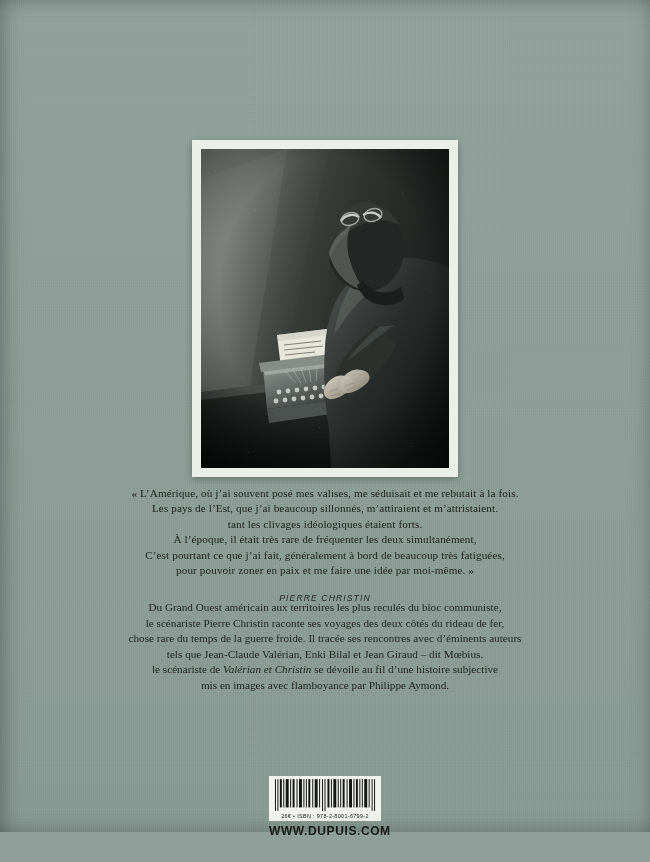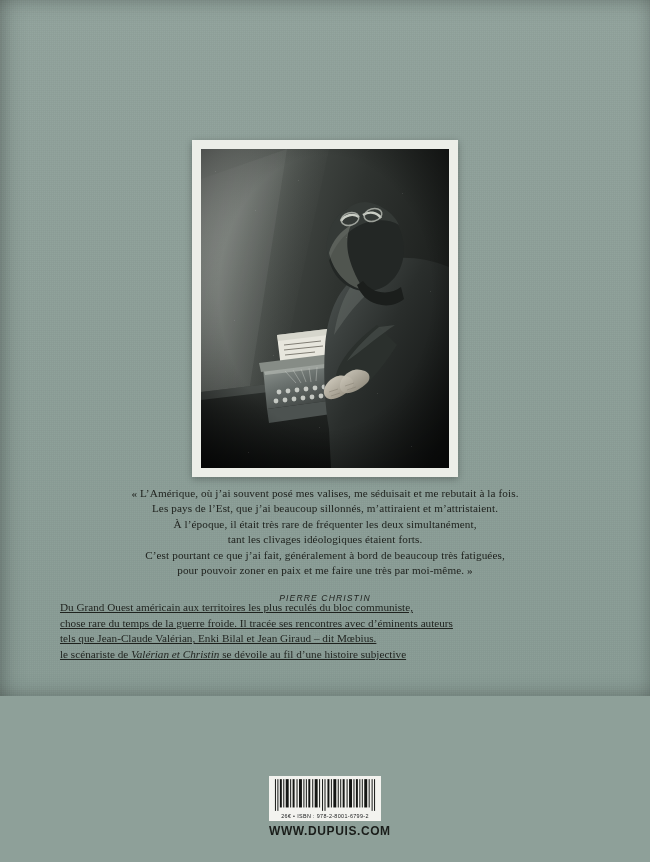--- a/index.html
+++ b/index.html
@@ -9,21 +9,21 @@
   body {
     width: 650px;
     height: 862px;
     background: #8ea099;
     font-family: "Liberation Serif", serif;
     overflow: hidden;
   }
   .page {
     position: relative;
     width: 650px;
-    height: 696px;
+    height: 832px;
     background: linear-gradient(180deg, #90a29b 0%, #8c9e97 45%, #879a93 100%);
   }
   
   .texture {
     position: absolute;
     inset: 0;
     background-image:
       repeating-linear-gradient(90deg, rgba(255,255,255,0.018) 0 1px, rgba(0,0,0,0.012) 1px 2px),
       repeating-linear-gradient(0deg, rgba(255,255,255,0.015) 0 1px, rgba(0,0,0,0.010) 1px 2px);
     pointer-events: none;
@@ -79,25 +79,24 @@
     color: #1e211e;
     font-style: italic;
   }
 
   
   .blurb {
     position: absolute;
     left: 60px;
     top: 600px;
     width: 530px;
-    text-align: left;
+    text-align: center;
     color: #1f221e;
     font-size: 11.2px;
     line-height: 15.6px;
-    text-decoration: underline;
   }
   .blurb em { font-style: italic; }
   .blurb sup { font-size: 7.4px; vertical-align: super; }
 
   
   .barcode-wrap {
     position: absolute;
     left: 269px;
     top: 776px;
     width: 112px;
@@ -284,32 +283,34 @@
               <rect x="47" y="303" width="1" height="1"></rect>
           </g>
         </g>
       </svg>
     </div>
   </div>
 
   <div class="quote">
     <div>« L’Amérique, où j’ai souvent posé mes valises, me séduisait et me rebutait à la fois.</div>
     <div>Les pays de l’Est, que j’ai beaucoup sillonnés, m’attiraient et m’attristaient.</div>
+    <div>tant les clivages idéologiques étaient forts.</div>
     <div>À l’époque, il était très rare de fréquenter les deux simultanément,</div>
-    <div>tant les clivages idéologiques étaient forts.</div>
     <div>C’est pourtant ce que j’ai fait, généralement à bord de beaucoup très fatiguées,</div>
-    <div>pour pouvoir zoner en paix et me faire une très par moi-même. »</div>
+    <div>pour pouvoir zoner en paix et me faire une idée par moi-même. »</div>
     <div class="quote-attrib">PIERRE CHRISTIN</div>
   </div>
 
   <div class="blurb">
     <div>Du Grand Ouest américain aux territoires les plus reculés du bloc communiste,</div>
+    <div>le scénariste Pierre Christin raconte ses voyages des deux côtés du rideau de fer,</div>
     <div>chose rare du temps de la guerre froide. Il tracée ses rencontres avec d’éminents auteurs</div>
     <div>tels que Jean-Claude Valérian, Enki Bilal et Jean Giraud – dit Mœbius.</div>
     <div>le scénariste de <em>Valérian et Christin</em> se dévoile au fil d’une histoire subjective</div>
+    <div>mis en images avec flamboyance par Philippe Aymond.</div>
   </div>
 
   <div class="barcode-wrap">
     <div class="barcode">
       <svg viewBox="0 0 108 30" preserveAspectRatio="none" aria-hidden="true">
         <rect x="0" y="0" width="108" height="30" fill="#f3f3ef"></rect>
         <g fill="#141614">
           <rect x="3" y="1" width="1" height="28"></rect>
           <rect x="5.5" y="1" width="1" height="28"></rect>
           <rect x="8" y="1" width="2" height="25"></rect>

